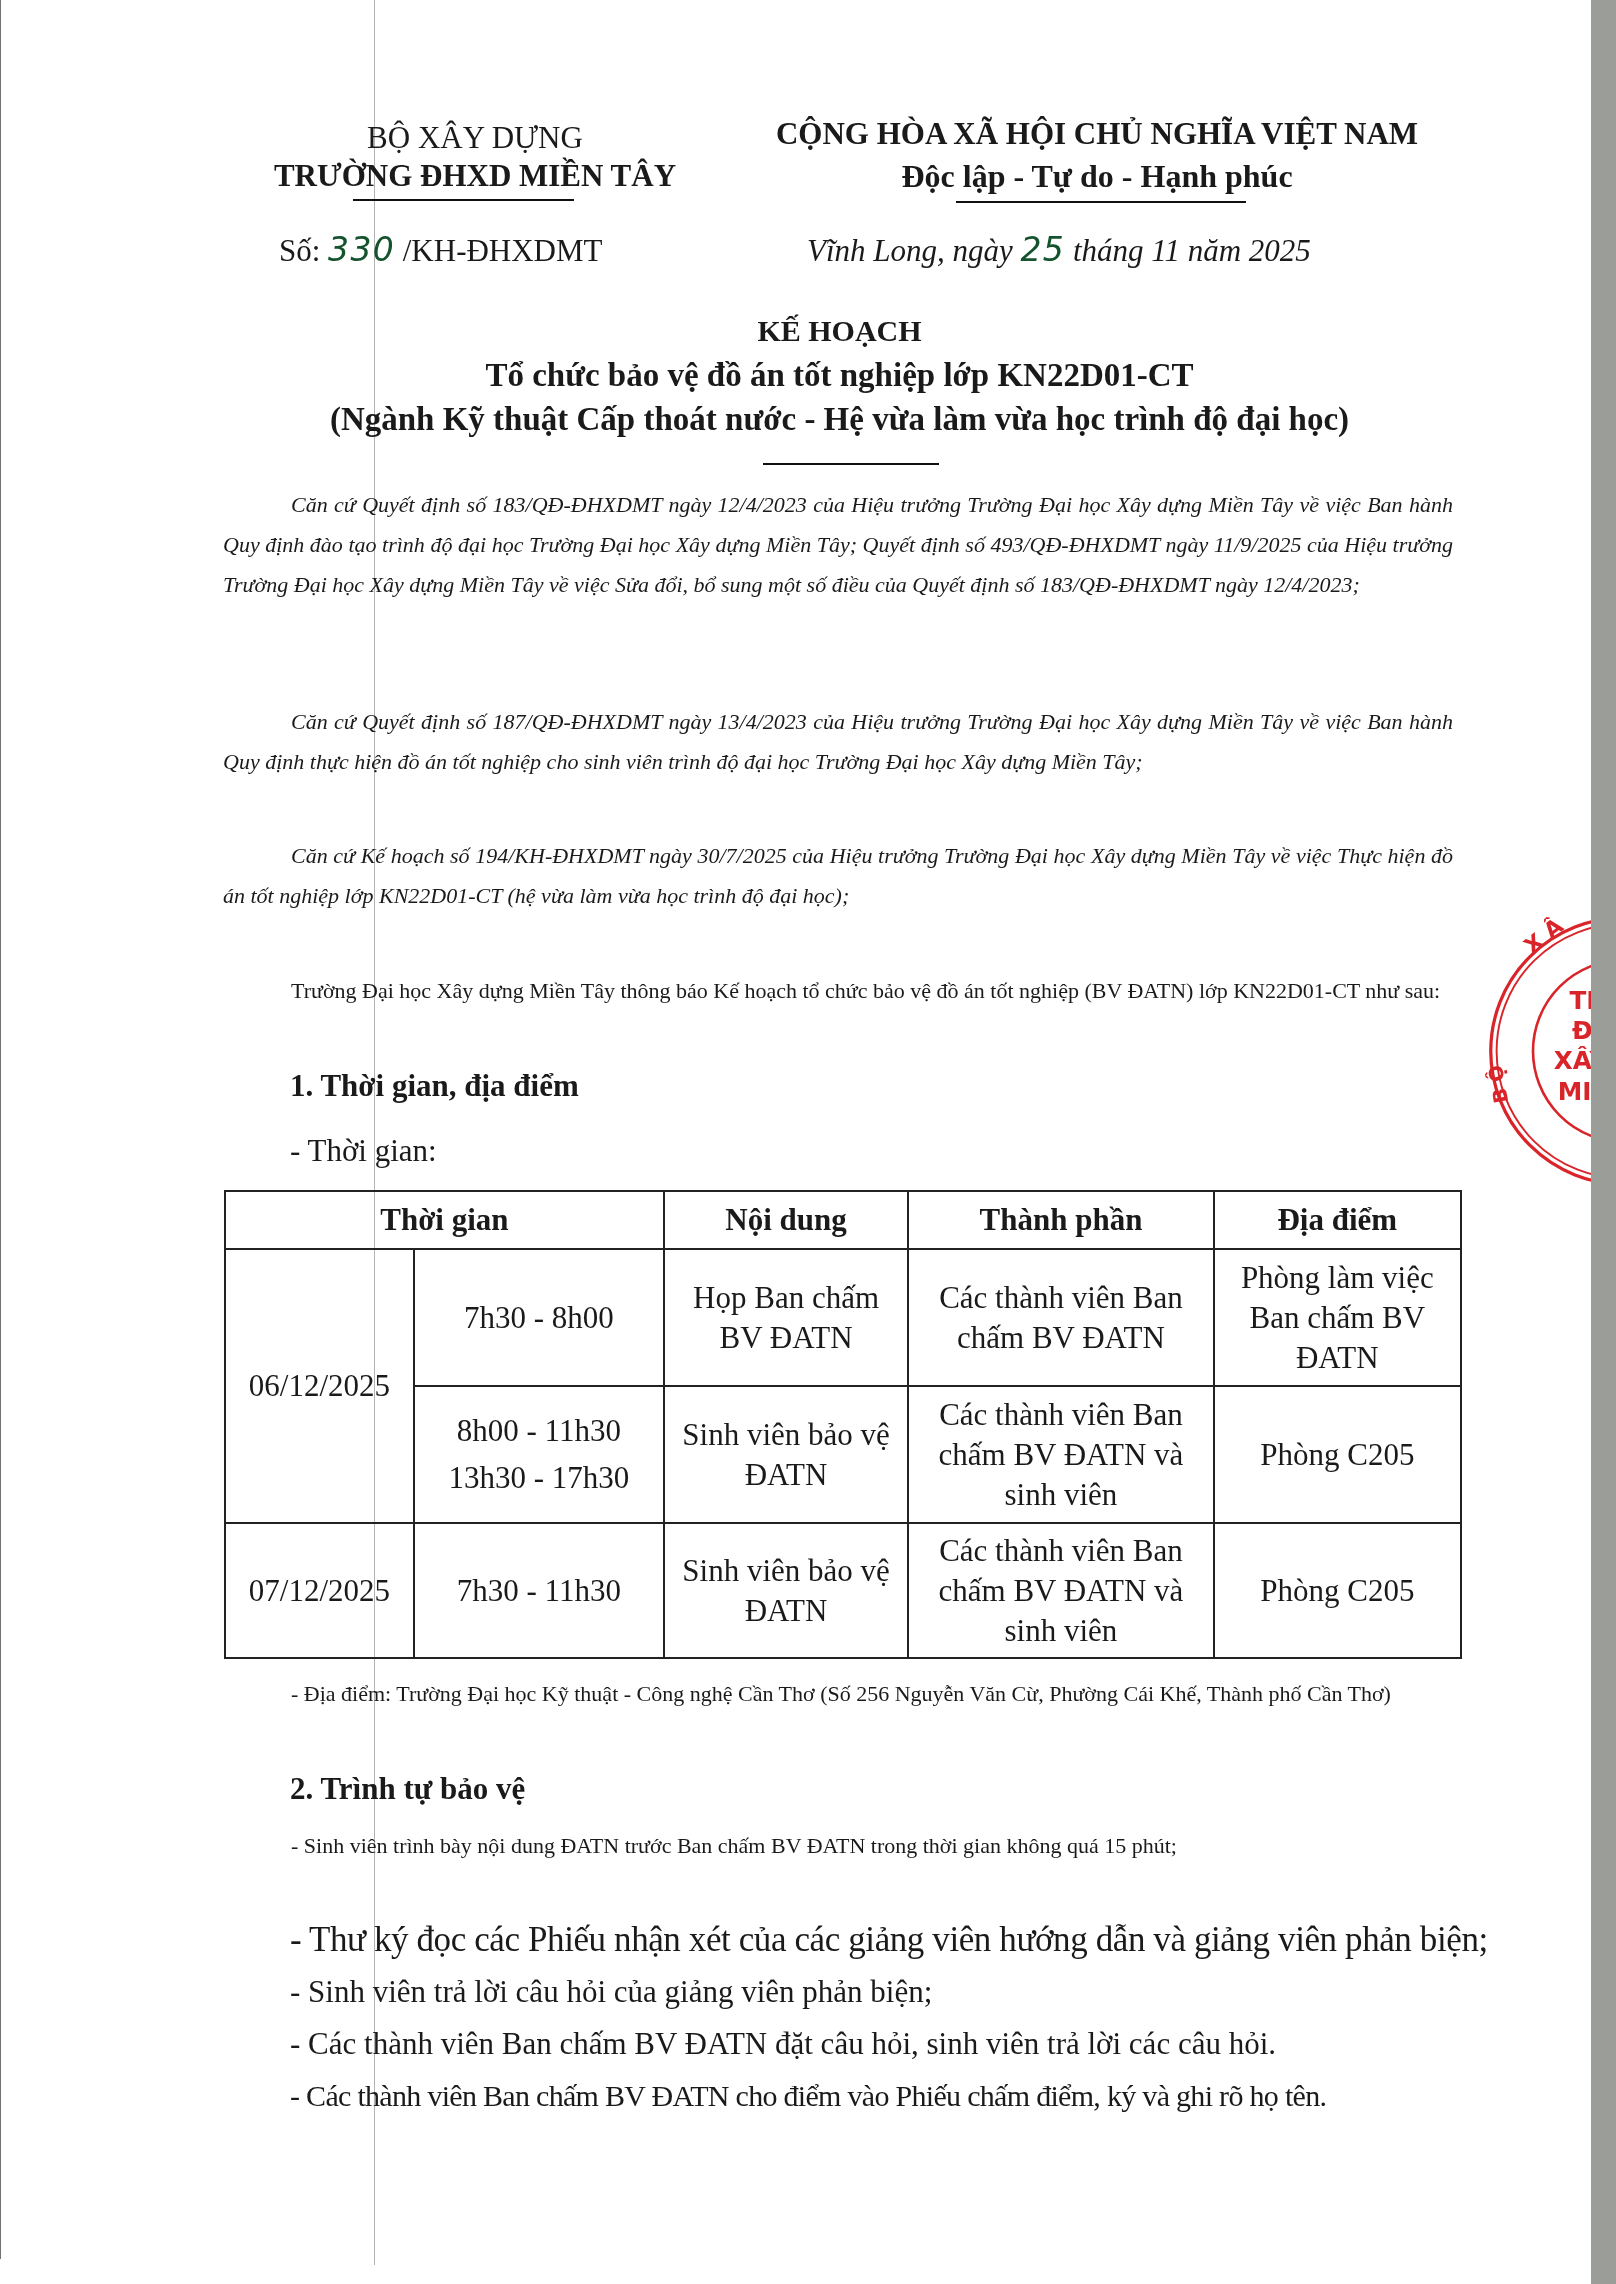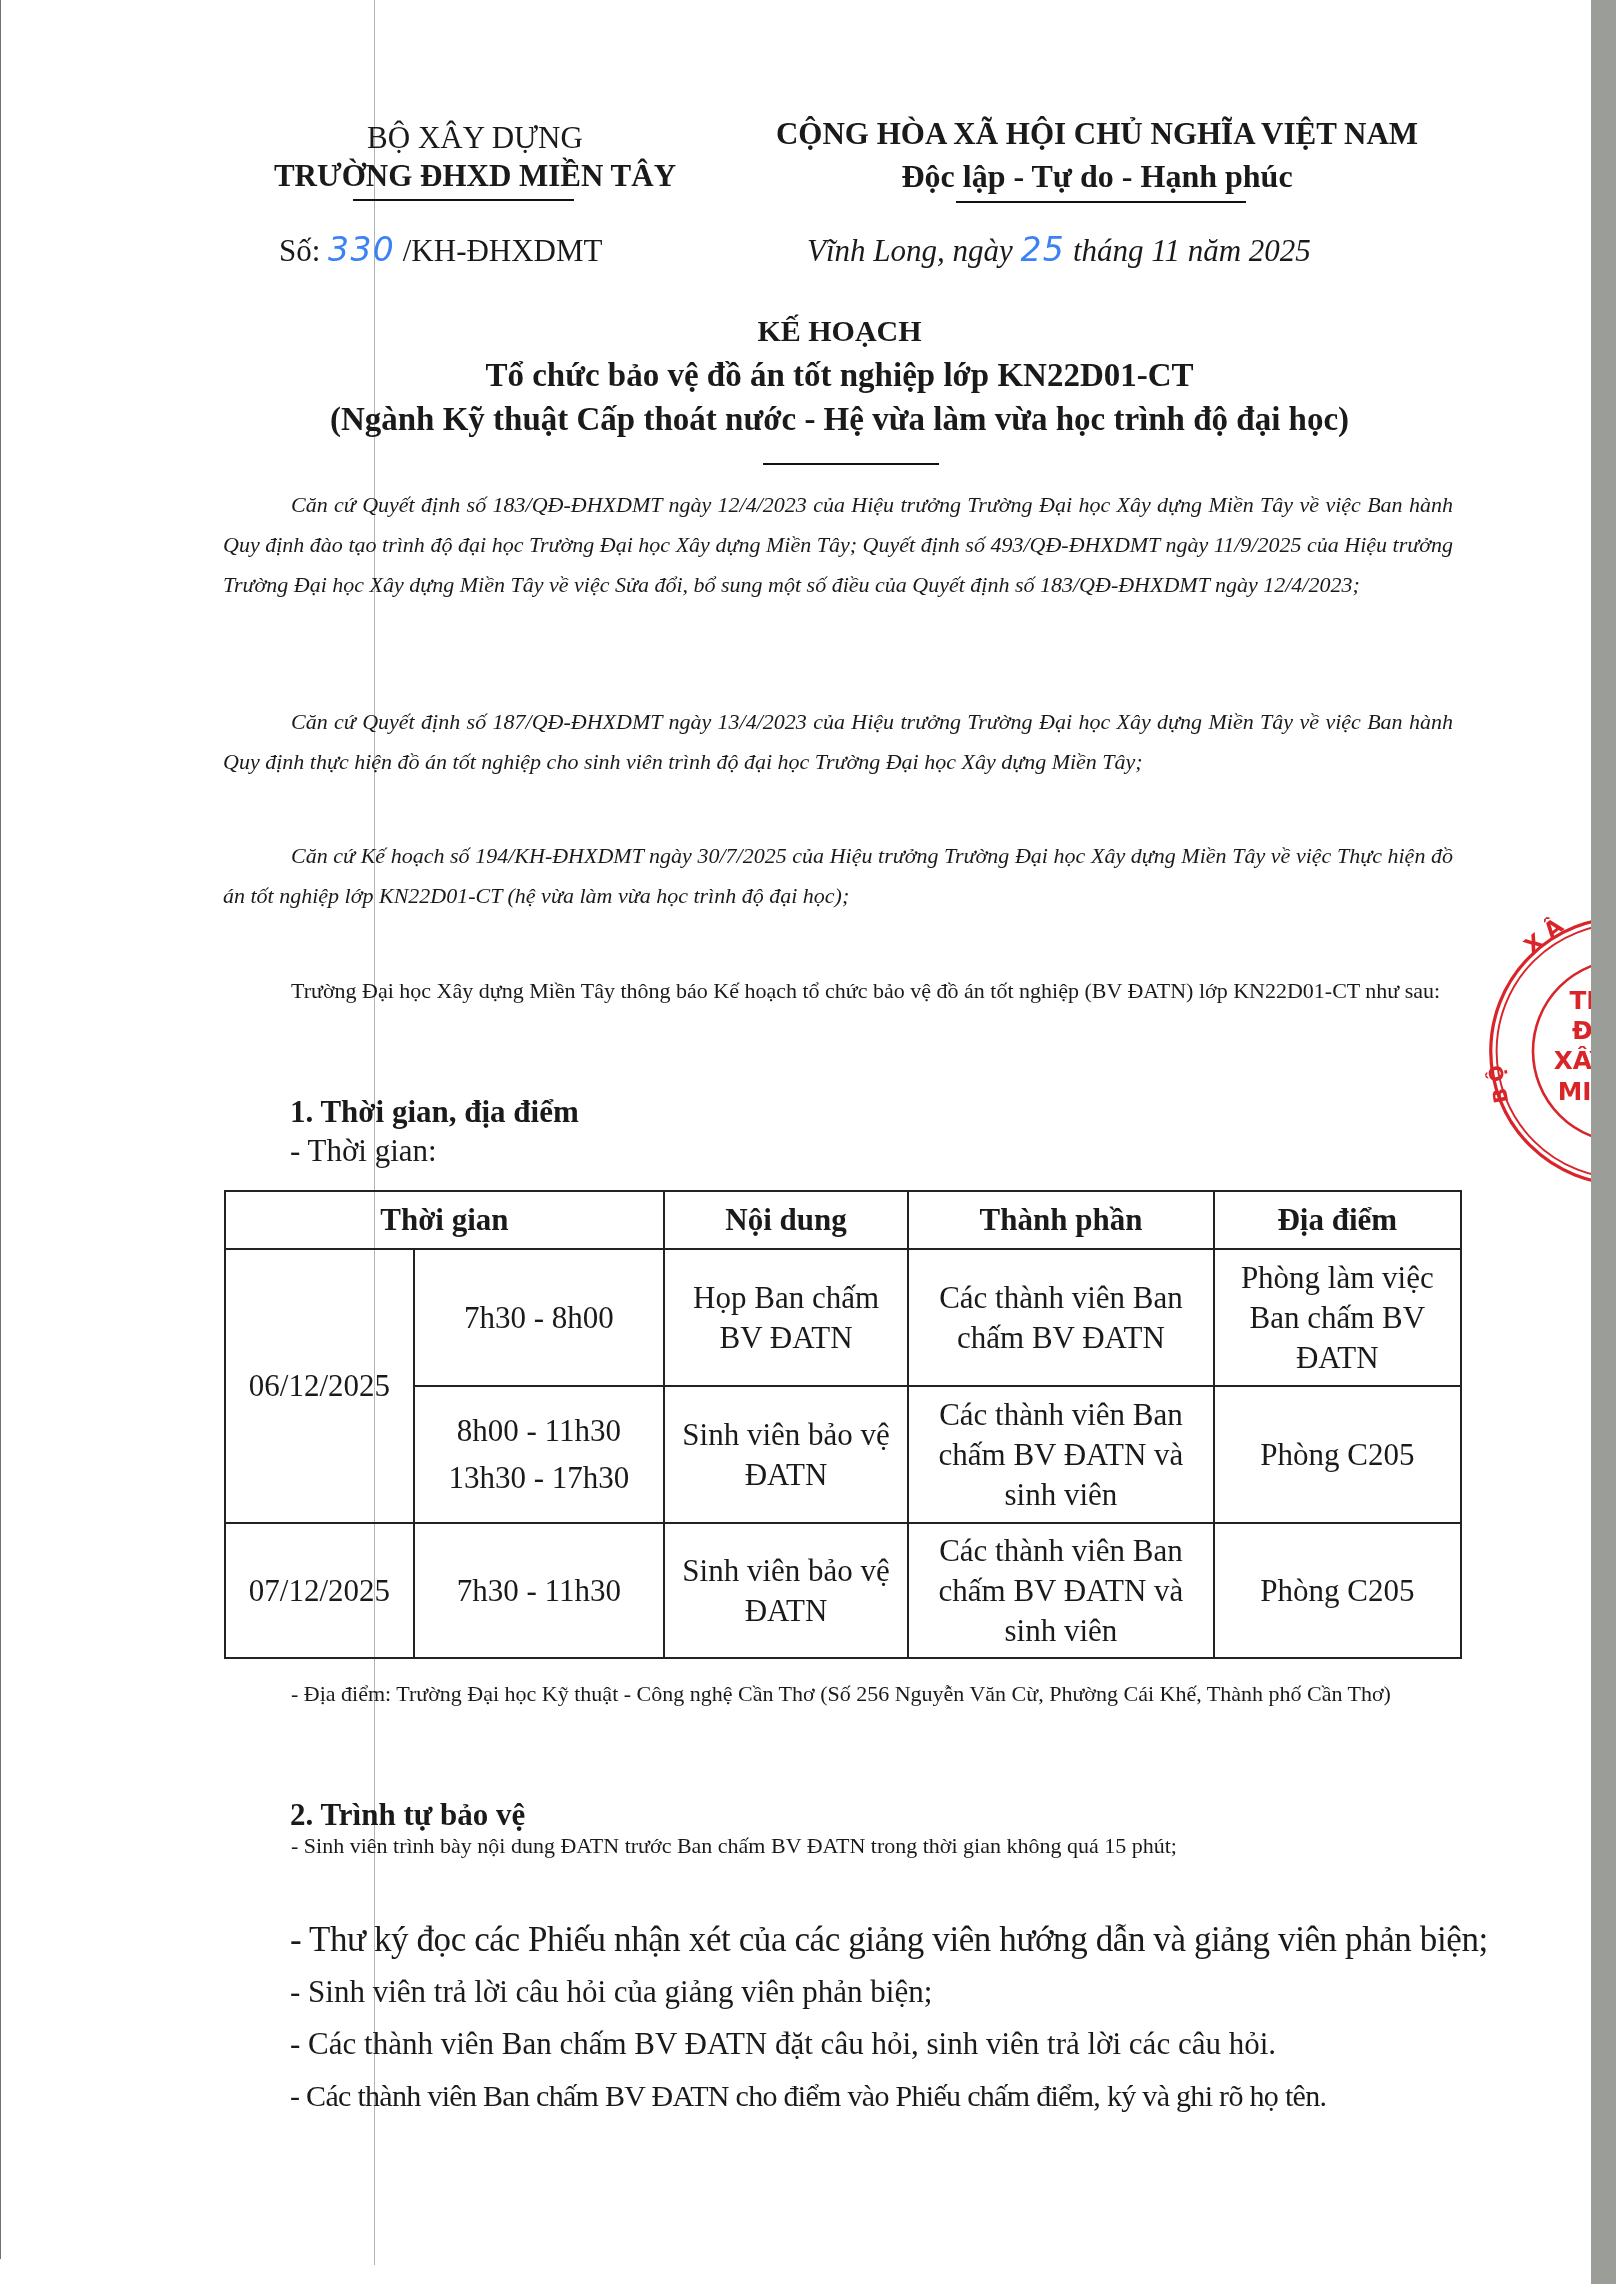--- a/index.html
+++ b/index.html
@@ -17,33 +17,33 @@
 
   .org-top { left: 247px; width: 456px; top: 120px; text-align: center; font-size: 31px; }
   .org-name { left: 221px; width: 508px; top: 158px; text-align: center; font-size: 31px; font-weight: bold; }
   .org-line { position: absolute; left: 353px; width: 221px; top: 199px; height: 2px; background: #111; }
 
   .nation { left: 716px; width: 762px; top: 116px; text-align: center; font-size: 31px; font-weight: bold; }
   .motto { left: 716px; width: 762px; top: 158px; text-align: center; font-size: 32px; font-weight: bold; }
   .motto-line { position: absolute; left: 956px; width: 290px; top: 201px; height: 2px; background: #111; }
 
   .docno { left: 279px; top: 230px; font-size: 31px; }
-  .handwrite { color: #3b82f6; font-family: "DejaVu Sans", sans-serif; font-style: italic; font-weight: 300; font-size: 33px; letter-spacing: 1.3px; }
+  .handwrite { color: #14532d; font-family: "DejaVu Sans", sans-serif; font-style: italic; font-weight: 300; font-size: 33px; letter-spacing: 1.3px; }
   .place-date { left: 807px; top: 230px; font-size: 31px; font-style: italic; }
 
   .title { left: 195px; width: 1289px; text-align: center; font-weight: bold; }
   .t1 { top: 314px; font-size: 30px; font-family: Liberation Serif, serif; }
   .t2 { top: 357px; font-size: 33px; }
   .t3 { top: 401px; font-size: 33px; }
   .title-line { position: absolute; left: 763px; width: 176px; top: 463px; height: 2px; background: #111; }
 
   .para { position: absolute; left: 223px; width: 1230px; font-size: 22px; line-height: 40px; text-align: justify; text-indent: 68px; }
   .para.it { font-style: italic; }
   .plain { position: absolute; font-size: 31px; line-height: 40px; white-space: nowrap; }
-  .bold { font-weight: bold; margin-top: 26px; }
+  .bold { font-weight: bold; }
 
   table.sched {
     position: absolute; left: 224px; top: 1190px; width: 1238px; border-collapse: collapse;
     font-size: 31px; line-height: 40px;
   }
   table.sched th, table.sched td { border: 2px solid #222; text-align: center; vertical-align: middle; padding: 0 7px; }
   table.sched th { height: 56px; font-weight: bold; }
   .c1 { width: 174px; } .c2 { width: 240px; } .c3 { width: 234px; } .c4 { width: 297px; } .c5 { width: 237px; }
   .r1 td { height: 135px; } .r2 td { height: 135px; } .r3 td { height: 133px; }
   .date-cell { vertical-align: middle; margin-top: 18px; }

